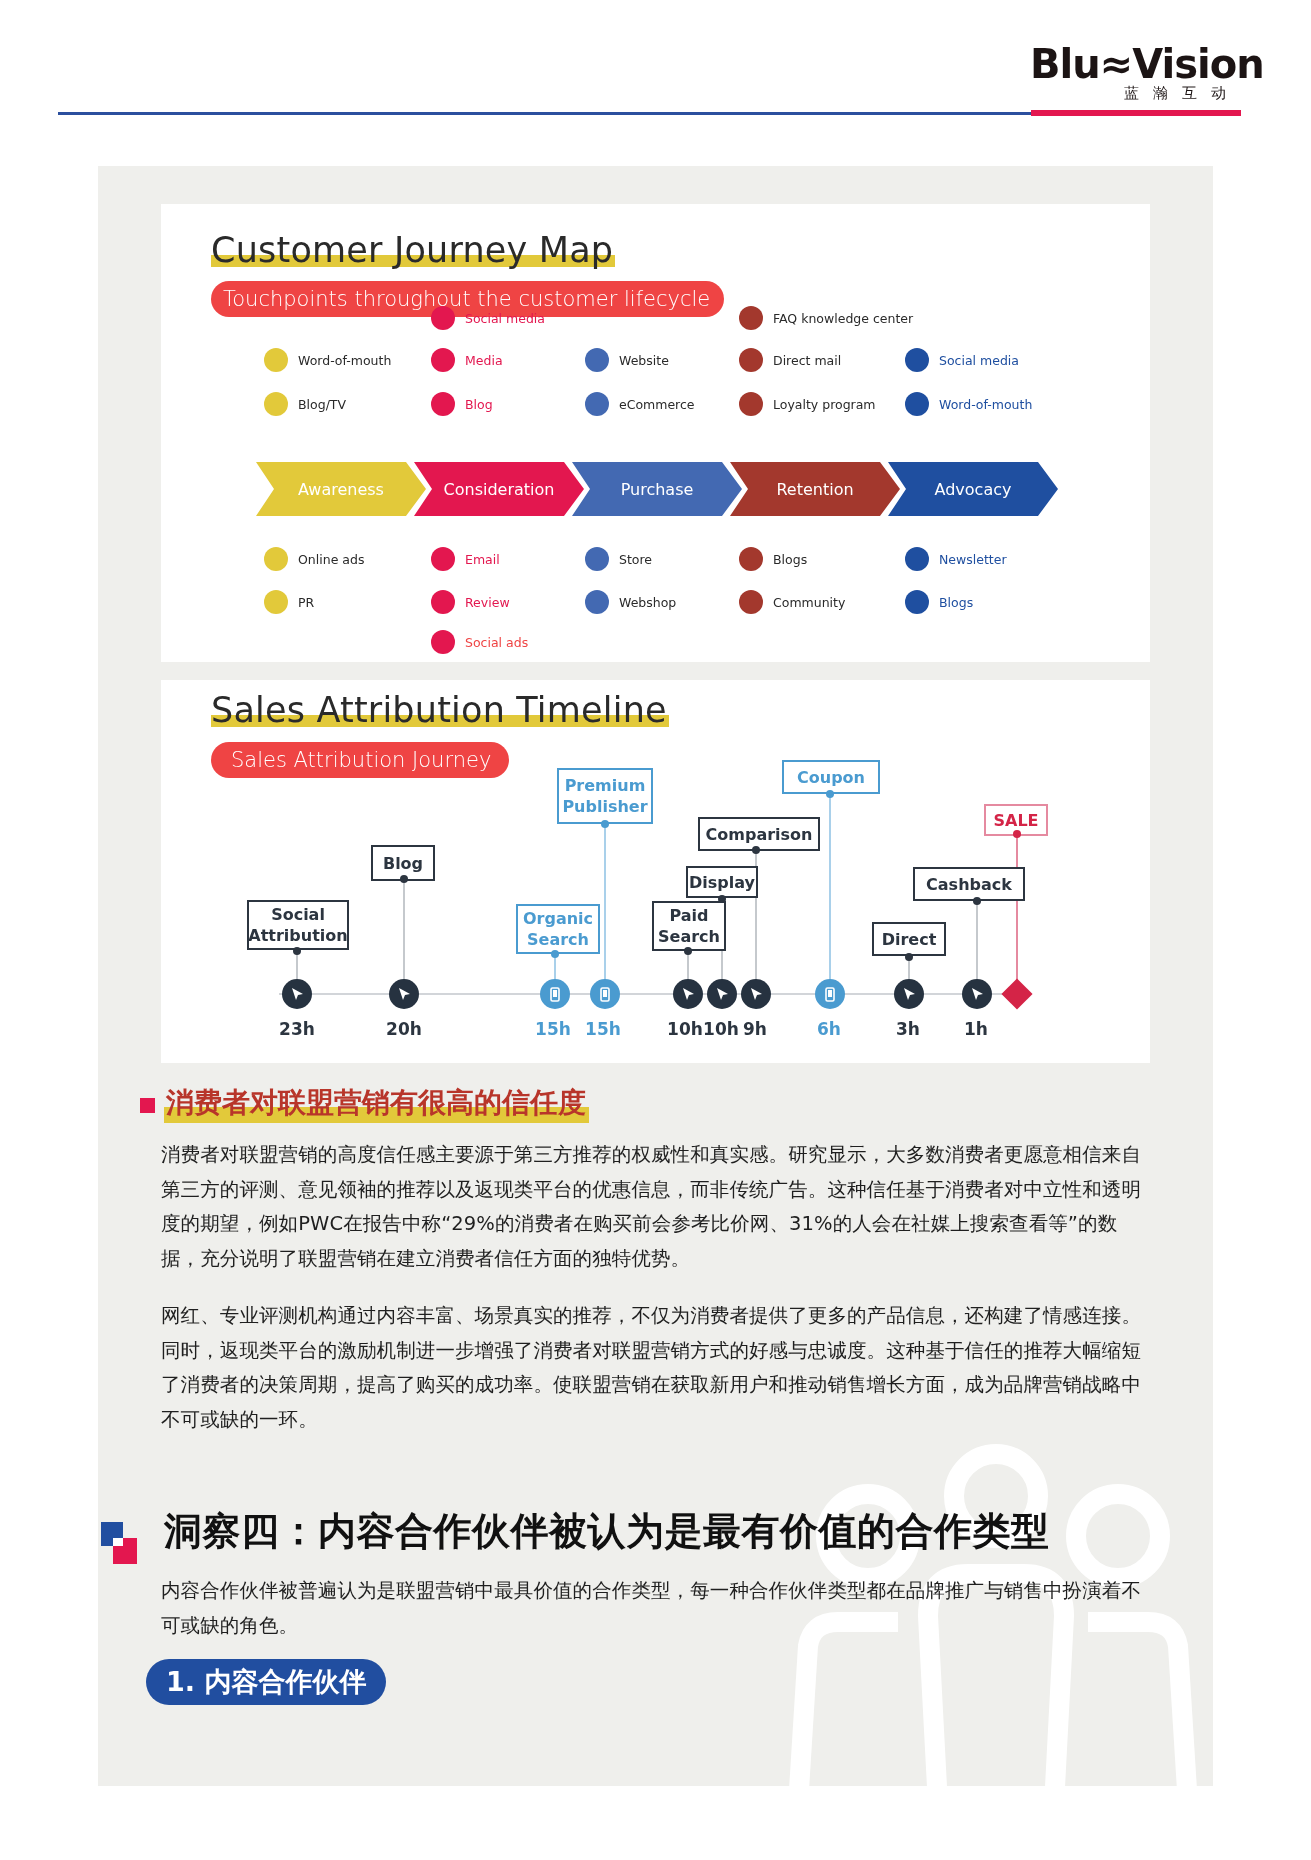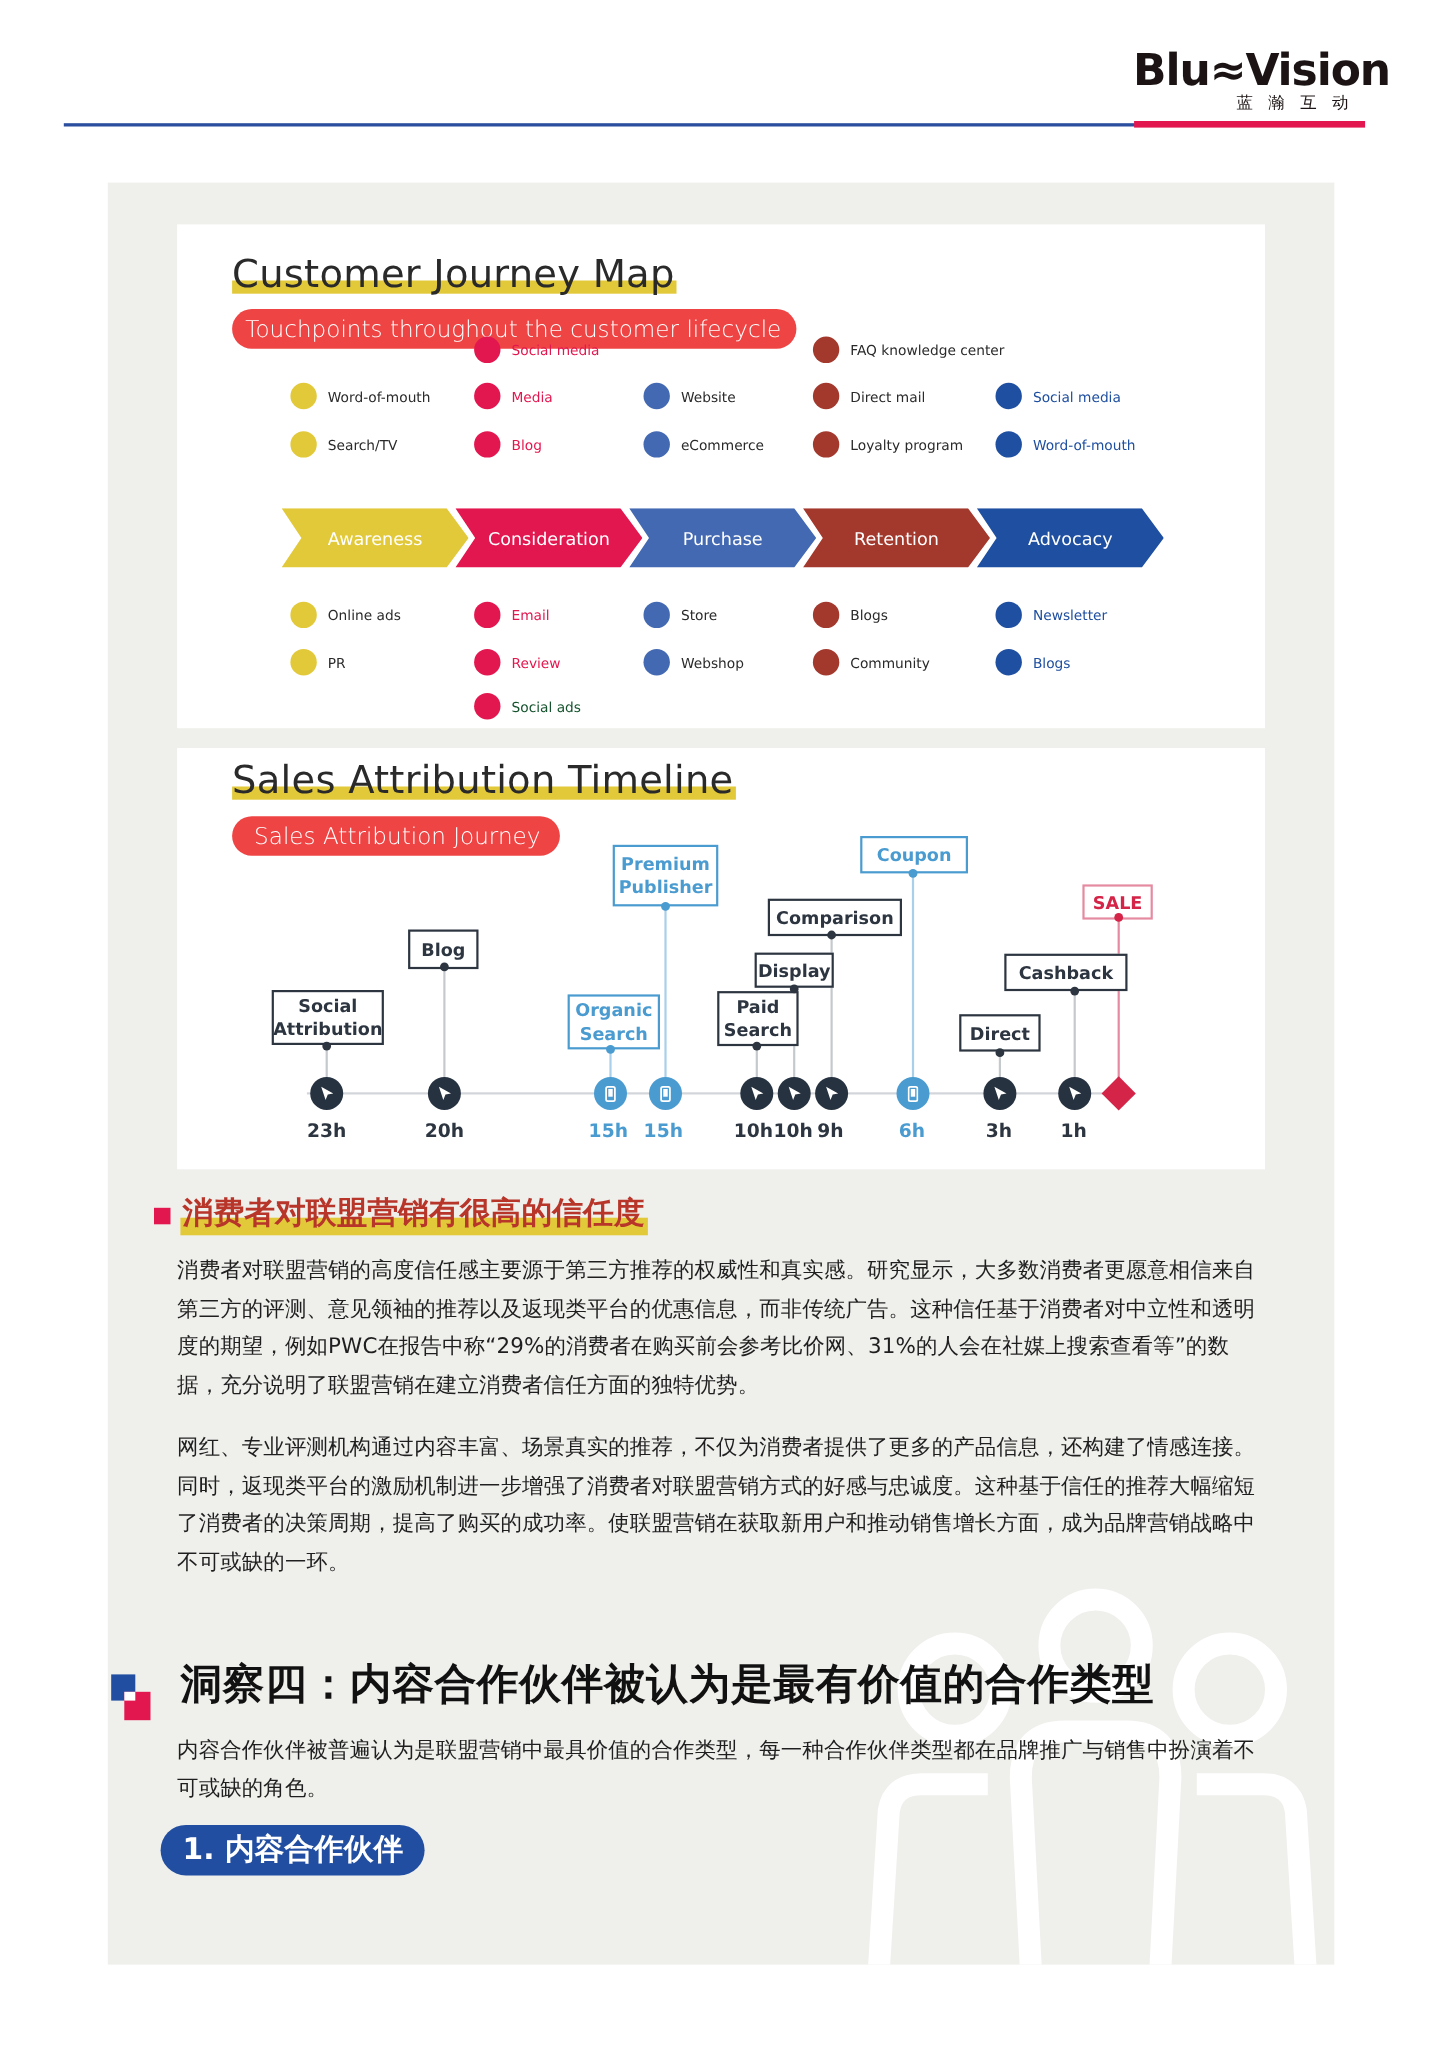--- a/index.html
+++ b/index.html
@@ -90,21 +90,21 @@
       <span class="hl"><span>Customer Journey Map</span></span>
     </div>
     <div class="pill" style="top:77px;">Touchpoints throughout the customer lifecycle</div>
 
     <div class="tp" style="left:103px; top:143px; color:#2a2a2a;">
         <span class="dot" style="background:#e2c93a;"></span>
         <span>Word-of-mouth</span>
       </div>
     <div class="tp" style="left:103px; top:187px; color:#2a2a2a;">
         <span class="dot" style="background:#e2c93a;"></span>
-        <span>Search/TV</span>
+        <span>Blog/TV</span>
       </div>
     <div class="tp" style="left:103px; top:342px; color:#2a2a2a;">
         <span class="dot" style="background:#e2c93a;"></span>
         <span>Online ads</span>
       </div>
     <div class="tp" style="left:103px; top:385px; color:#2a2a2a;">
         <span class="dot" style="background:#e2c93a;"></span>
         <span>PR</span>
       </div>
 
@@ -121,21 +121,21 @@
         <span>Blog</span>
       </div>
     <div class="tp" style="left:270px; top:342px; color:#e3174f;">
         <span class="dot" style="background:#e3174f;"></span>
         <span>Email</span>
       </div>
     <div class="tp" style="left:270px; top:385px; color:#e3174f;">
         <span class="dot" style="background:#e3174f;"></span>
         <span>Review</span>
       </div>
-    <div class="tp" style="left:270px; top:425px; color:#14532d;">
+    <div class="tp" style="left:270px; top:425px; color:#ef4444;">
         <span class="dot" style="background:#e3174f;"></span>
         <span>Social ads</span>
       </div>
 
     <div class="tp" style="left:424px; top:143px; color:#2a2a2a;">
         <span class="dot" style="background:#4369b2;"></span>
         <span>Website</span>
       </div>
     <div class="tp" style="left:424px; top:187px; color:#2a2a2a;">
         <span class="dot" style="background:#4369b2;"></span>

